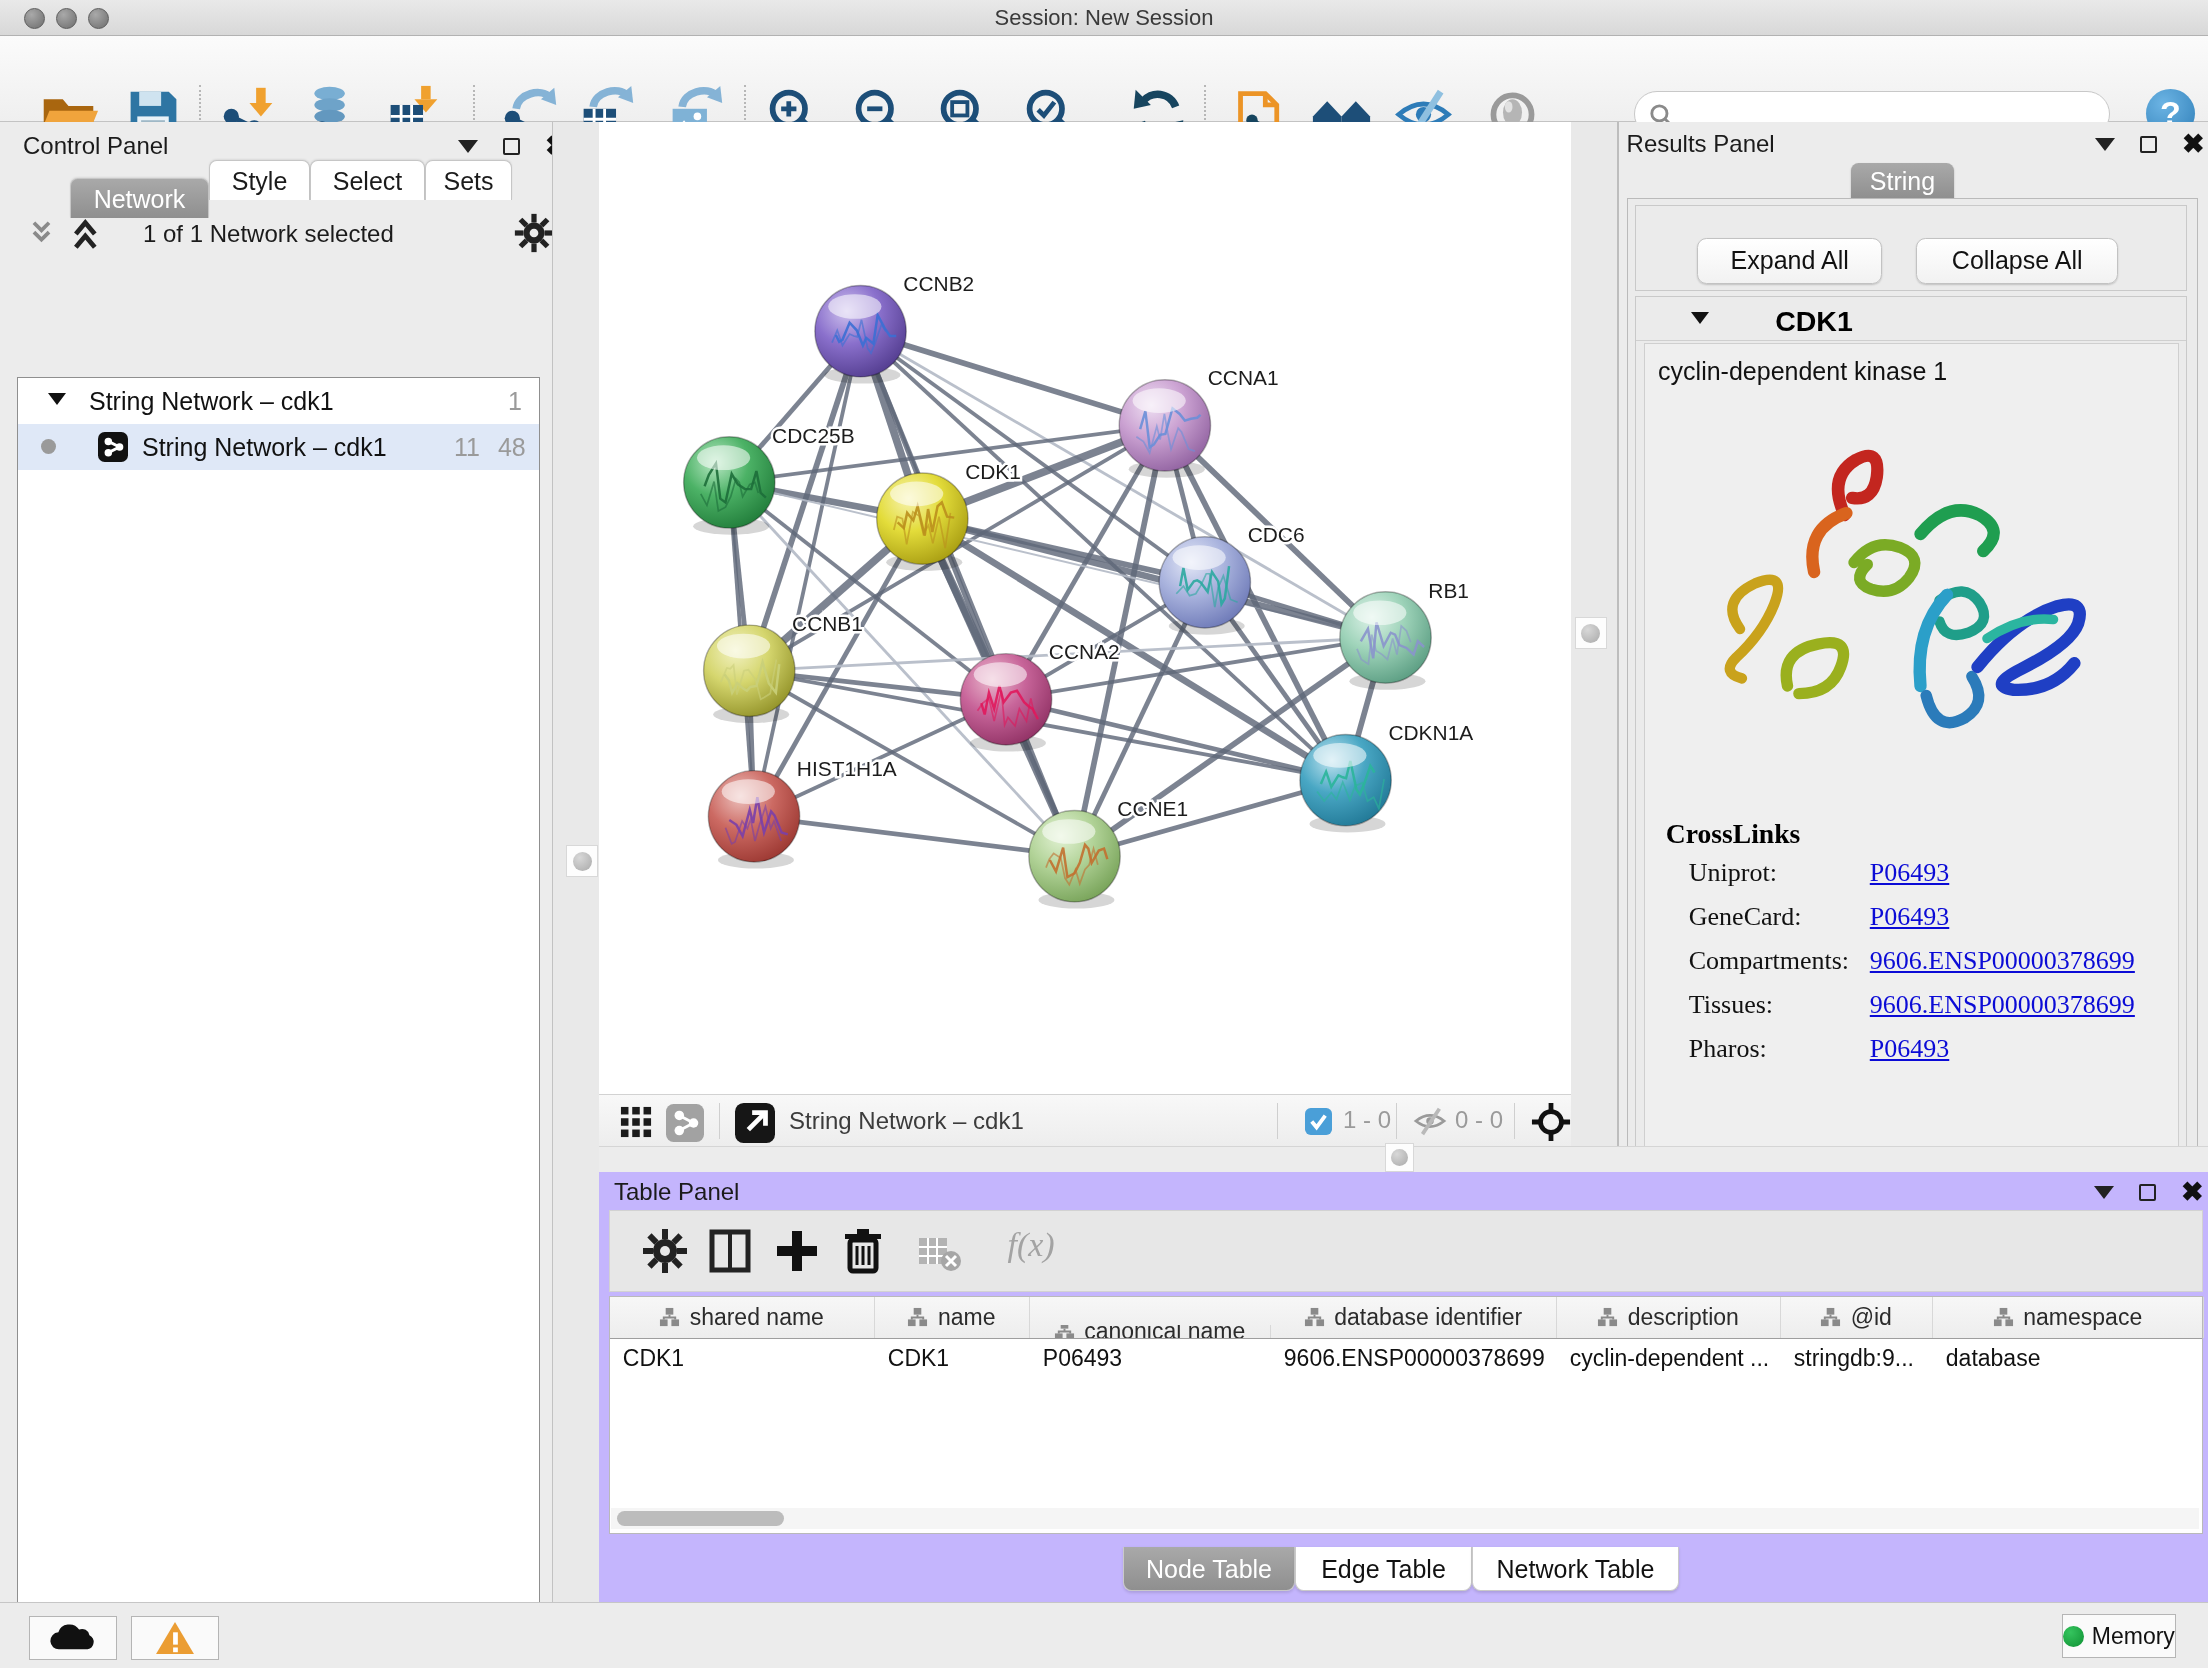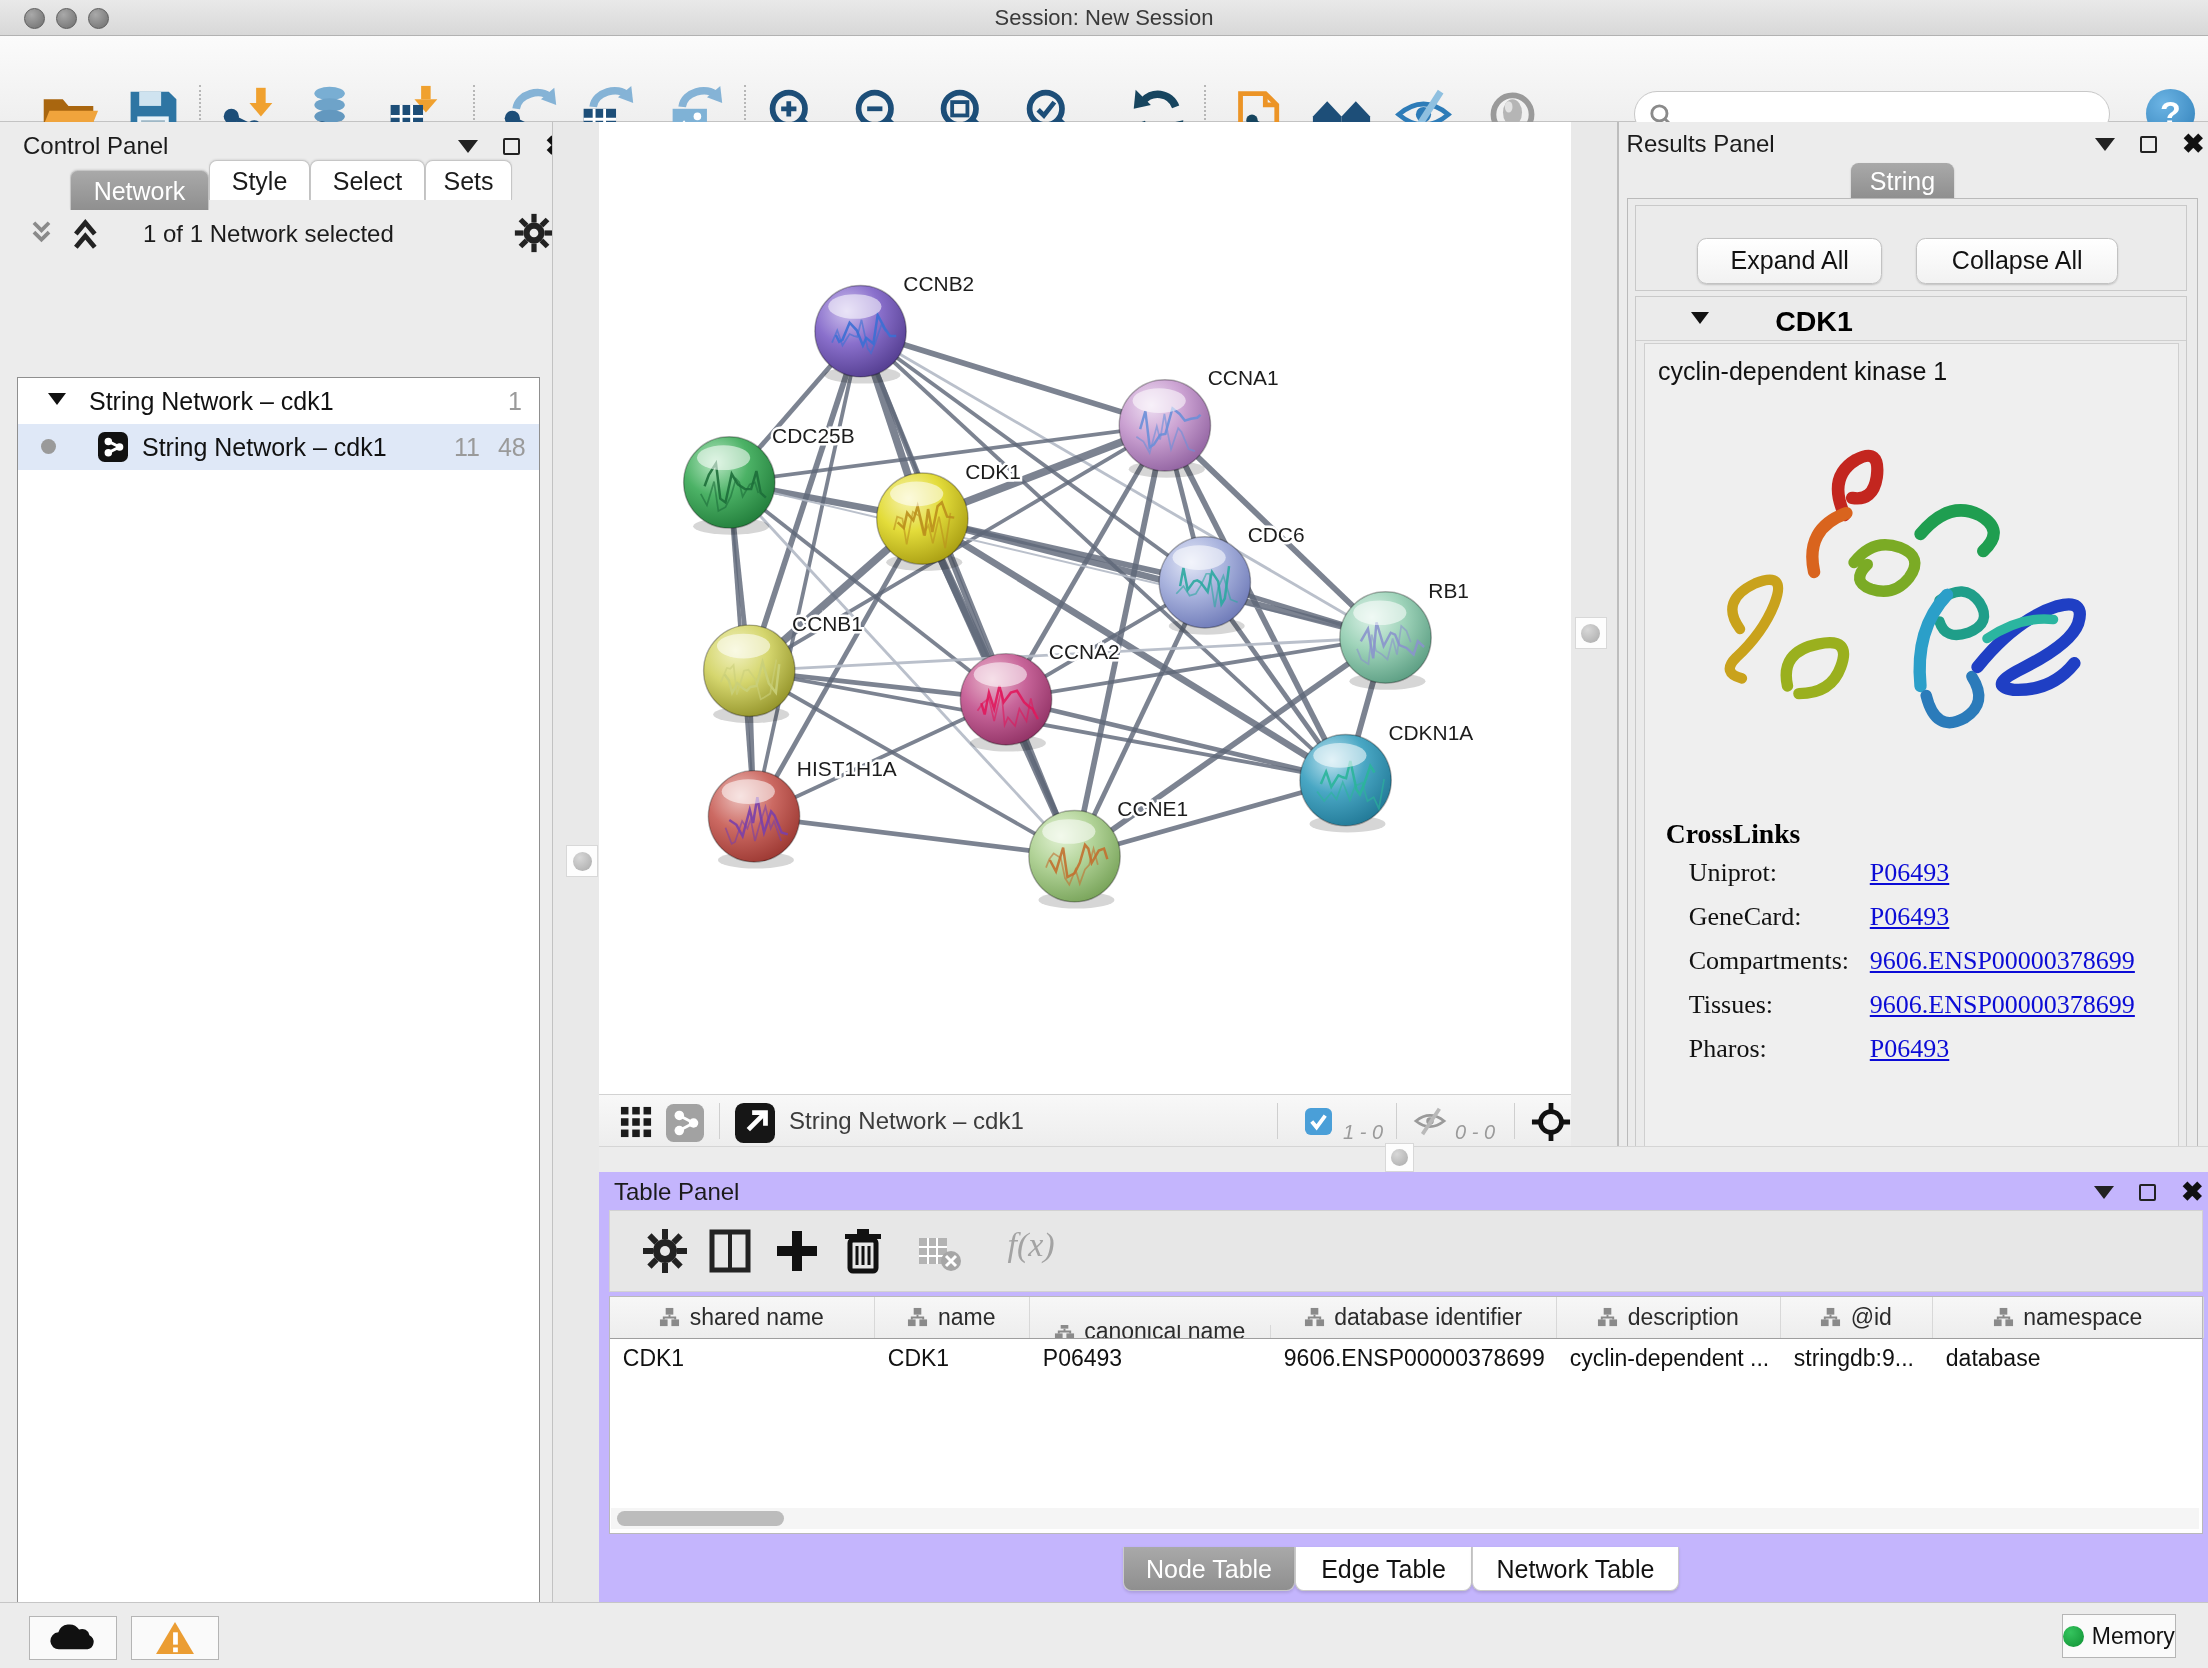--- a/index.html
+++ b/index.html
@@ -52,21 +52,21 @@
     display:flex; align-items:center; justify-content:center; }
   .handle i { width:19px; height:19px; border-radius:50%;
     background:radial-gradient(circle at 35% 30%, #d8d8d8, #a9a9a9); display:block; }
 
   
   #net-canvas { left:599px; top:122px; width:972px; height:972px; background:#fff; }
   #net-toolbar { left:599px; top:1094px; width:972px; height:52px; background:linear-gradient(#f8f8f8,#ededed);
     border-top:1px solid #d2d2d2; }
   .nts { position:absolute; top:7.6px; height:36px; border-left:1px solid #cfcfcf; }
   #net-title { position:absolute; left:190px; top:12.4px; font-size:24px; color:#3c3c3c; }
-  .net-count { position:absolute; top:26px; font-size:20px; color:#9a9a9a;font-style:italic; }
+  .net-count { position:absolute; top:11px; font-size:24px; color:#9a9a9a; }
 
   
   #results-panel { left:1619px; top:122px; width:590px; height:1024px; background:#ececec; }
   #string-tab { position:absolute; left:232px; top:41px; width:103px; height:36px;
     background:linear-gradient(#a9a9a9,#8f8f8f); border-radius:7.6px 7.6px 0 0; color:#fff;
     font-size:25px; text-align:center; line-height:36px; box-shadow:0 1px 1.9px rgba(0,0,0,.25); }
   #rp-outer { position:absolute; left:7.6px; top:76px; width:571px; height:995px;
     border:1.9px solid #bababa; background:#ebebeb; }
   #rp-btnbox { position:absolute; left:7.6px; top:5.7px; width:552px; height:86px; border:1.9px solid #c9c9c9; }
   .rp-btn { position:absolute; top:32px; height:46px; background:linear-gradient(#ffffff,#f2f2f2);
@@ -249,21 +249,21 @@
   <div id="help-btn" class="abs">?</div>
 </div>
 
 <div id="control-panel" class="abs">
   <div class="abs panel-title" style="left:23px; top:9.5px">Control Panel</div>
   <div class="panel-btns" style="left:458px; top:15px">
     <span class="pb-collapse"></span>
     <span class="pb-float"></span>
     <span class="pb-close">✖</span>
   </div>
-  <div class="tab sel" style="left:70px; top:48px; width:139px">Network</div>
+  <div class="tab sel" style="left:70px; top:56px; width:139px">Network</div>
   <div class="tab" style="left:209px; top:38px; width:101px">Style</div>
   <div class="tab" style="left:310px; top:38px; width:115px">Select</div>
   <div class="tab" style="left:425px; top:38px; width:87px">Sets</div>
 
   <svg class="abs" style="left:30px; top:97px" width="38" height="32" viewBox="0 0 40 34">
     <path d="M4 4 L12 12 L20 4 M4 14 L12 22 L20 14" stroke="#8a8a8a" stroke-width="4" fill="none"></path>
   </svg>
   <svg class="abs" style="left:72px; top:95px" width="38" height="36" viewBox="0 0 40 38">
     <path d="M4 18 L14 6 L24 18 M4 32 L14 20 L24 32" stroke="#222" stroke-width="5" fill="none"></path>
   </svg>

